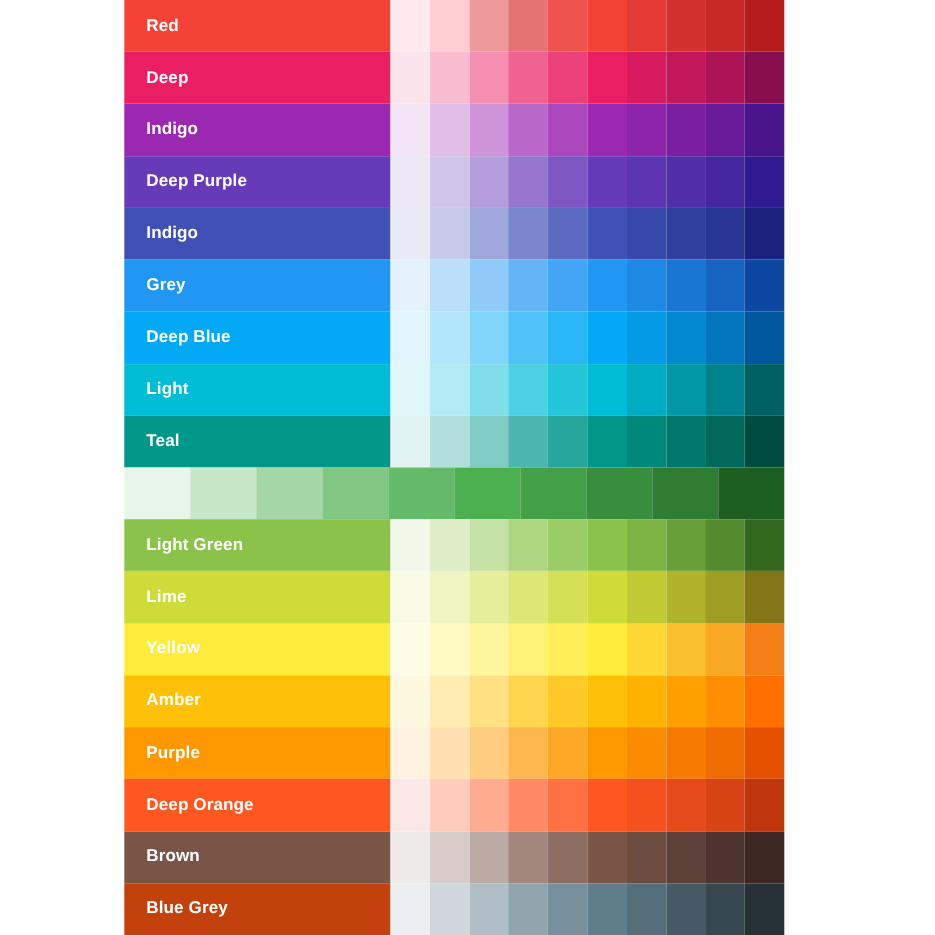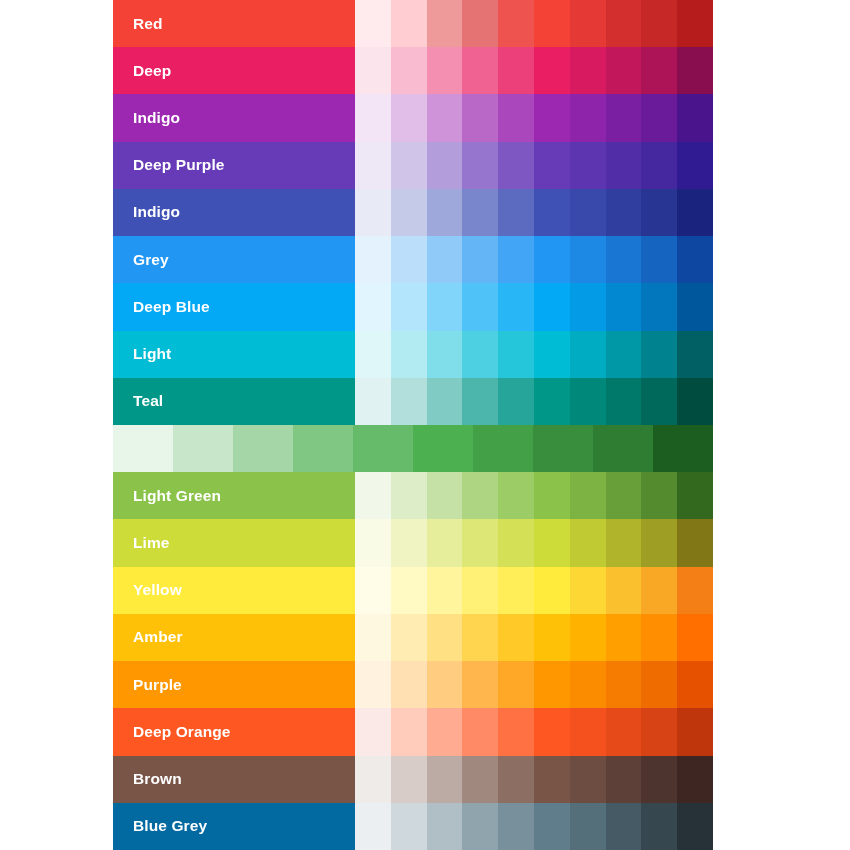--- a/index.html
+++ b/index.html
@@ -292,21 +292,21 @@
         <div class="shade" style="background: rgb(161, 136, 127);"></div>
         <div class="shade" style="background: rgb(141, 110, 99);"></div>
         <div class="shade" style="background: rgb(121, 85, 72);"></div>
         <div class="shade" style="background: rgb(109, 76, 65);"></div>
         <div class="shade" style="background: rgb(93, 64, 55);"></div>
         <div class="shade" style="background: rgb(78, 52, 46);"></div>
         <div class="shade" style="background: rgb(62, 39, 35);"></div>
       </div>
     </div>
     <div class="palette-row">
-      <div class="row-label" style="background: #0369a1; color: rgb(255, 255, 255);">Blue Grey</div>
+      <div class="row-label" style="background: #c2410c; color: rgb(255, 255, 255);">Blue Grey</div>
       <div class="row-shades">
         <div class="shade" style="background: rgb(236, 239, 241);"></div>
         <div class="shade" style="background: rgb(207, 216, 220);"></div>
         <div class="shade" style="background: rgb(176, 190, 197);"></div>
         <div class="shade" style="background: rgb(144, 164, 174);"></div>
         <div class="shade" style="background: rgb(120, 144, 156);"></div>
         <div class="shade" style="background: rgb(96, 125, 139);"></div>
         <div class="shade" style="background: rgb(84, 110, 122);"></div>
         <div class="shade" style="background: rgb(69, 90, 100);"></div>
         <div class="shade" style="background: rgb(55, 71, 79);"></div>

